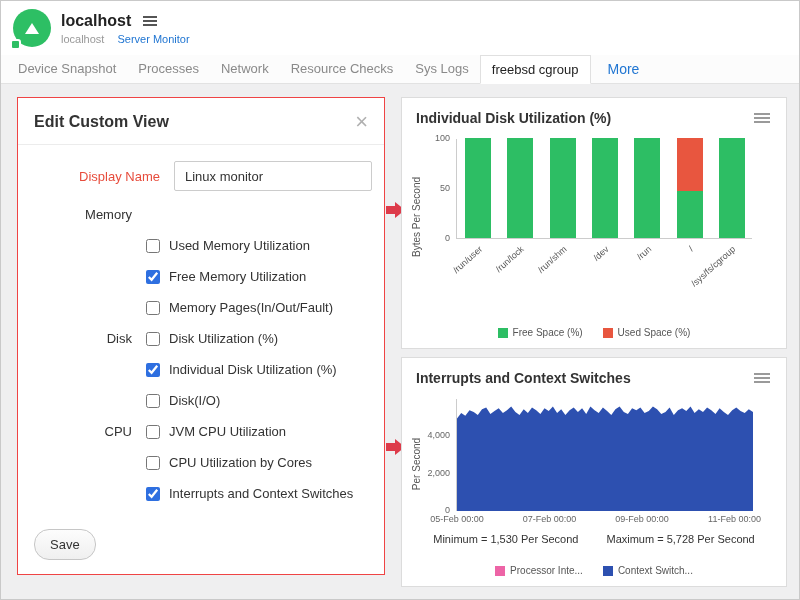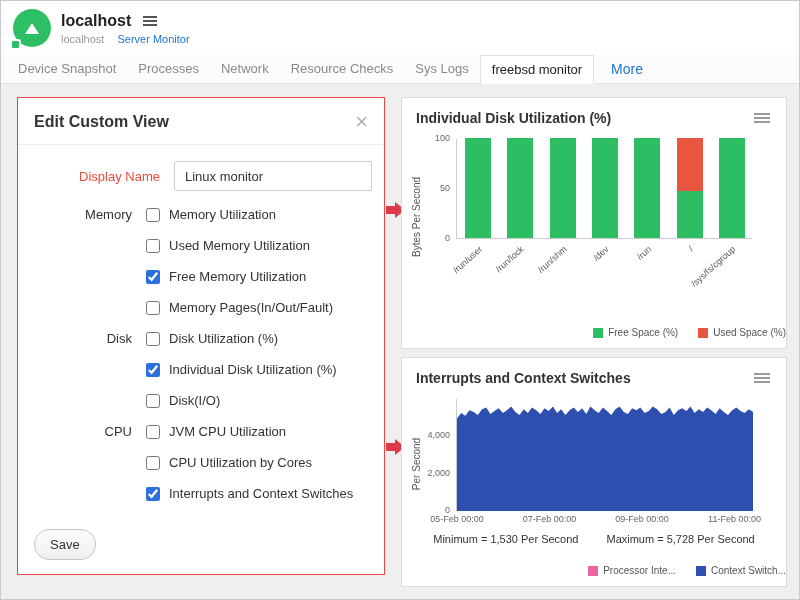--- a/index.html
+++ b/index.html
@@ -66,21 +66,21 @@
   #bar-plot { width:296px; height:100px; }
   #area-plot { width:296px; height:112px; }
   .ylab { position:absolute; left:-40px; top:50%; transform:translate(-50%,-50%) rotate(-90deg); font-size:10px; color:#555; white-space:nowrap; }
   .ytick { position:absolute; left:-7px; transform:translateX(-100%); font-size:9px; color:#666; white-space:nowrap; }
   .seg { position:absolute; }
   .xlab { position:absolute; top:105px; font-size:9px; color:#555; white-space:nowrap; transform:rotate(-42deg); transform-origin:100% 0; }
   .axlab { position:absolute; top:115px; font-size:9px; color:#666; white-space:nowrap; transform:translateX(-50%); }
   .bar-labels-space { height:56px; }
   .area-labels-space { height:18px; }
 
-  .legend { display:flex; justify-content:flex-end; gap:20px; margin-top:auto; padding-bottom:10px; font-size:10px; color:#555; }
+  .legend { display:flex; justify-content:center; gap:20px; margin-top:auto; padding-bottom:10px; font-size:10px; color:#555; }
   .leg-item { display:flex; align-items:center; }
   .leg-item i { display:inline-block; width:10px; height:10px; margin-right:5px; }
 
   .minmax { display:flex; justify-content:center; gap:28px; font-size:11px; color:#333; margin-top:4px; }
 </style>
 </head>
 <body>
 
 <header class="topbar">
   <div class="status-icon">
@@ -102,43 +102,39 @@
     </div>
   </div>
 </header>
 
 <nav class="tabs">
   <span class="tab">Device Snapshot</span>
   <span class="tab">Processes</span>
   <span class="tab">Network</span>
   <span class="tab">Resource Checks</span>
   <span class="tab">Sys Logs</span>
-  <span class="tab active">freebsd monitor</span>
+  <span class="tab active">freebsd cgroup</span>
   <span class="tab more">More</span>
 </nav>
 
 <main class="content">
 
   <section class="panel">
     <div class="panel-head">
       <h2 class="panel-title">Edit Custom View</h2>
       <span class="close">×</span>
     </div>
     <div class="panel-body">
       <div class="field-row">
         <label class="dn-label">Display Name</label>
         <input class="dn-input" value="Linux monitor" style="">
       </div>
 
       <div class="opt-row">
         <div class="grp">Memory</div>
-        <label class="opt">
-          <input type="checkbox" class="cb" style="">
-          <span>Memory Utilization</span>
-        </label>
       </div>
       <div class="opt-row">
         <div class="grp"></div>
         <label class="opt">
           <input type="checkbox" class="cb" style="">
           <span>Used Memory Utilization</span>
         </label>
       </div>
       <div class="opt-row">
         <div class="grp"></div>

